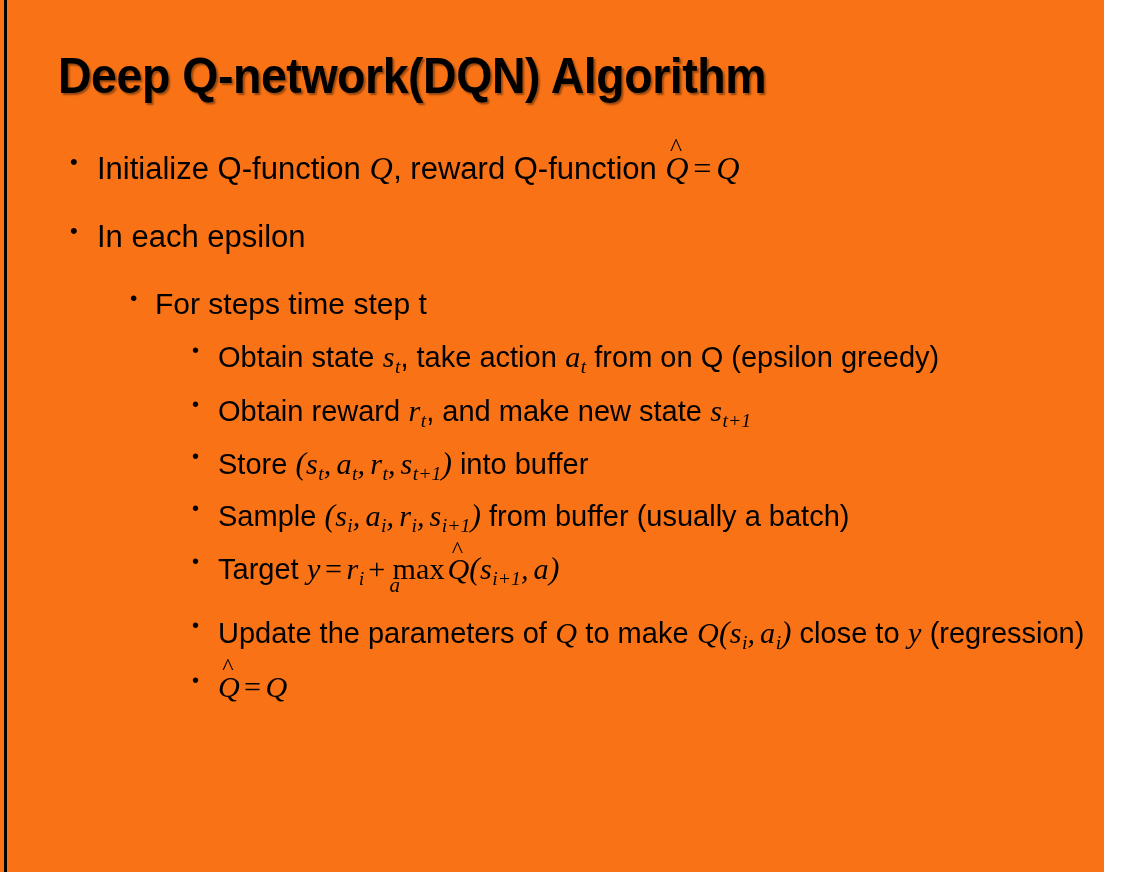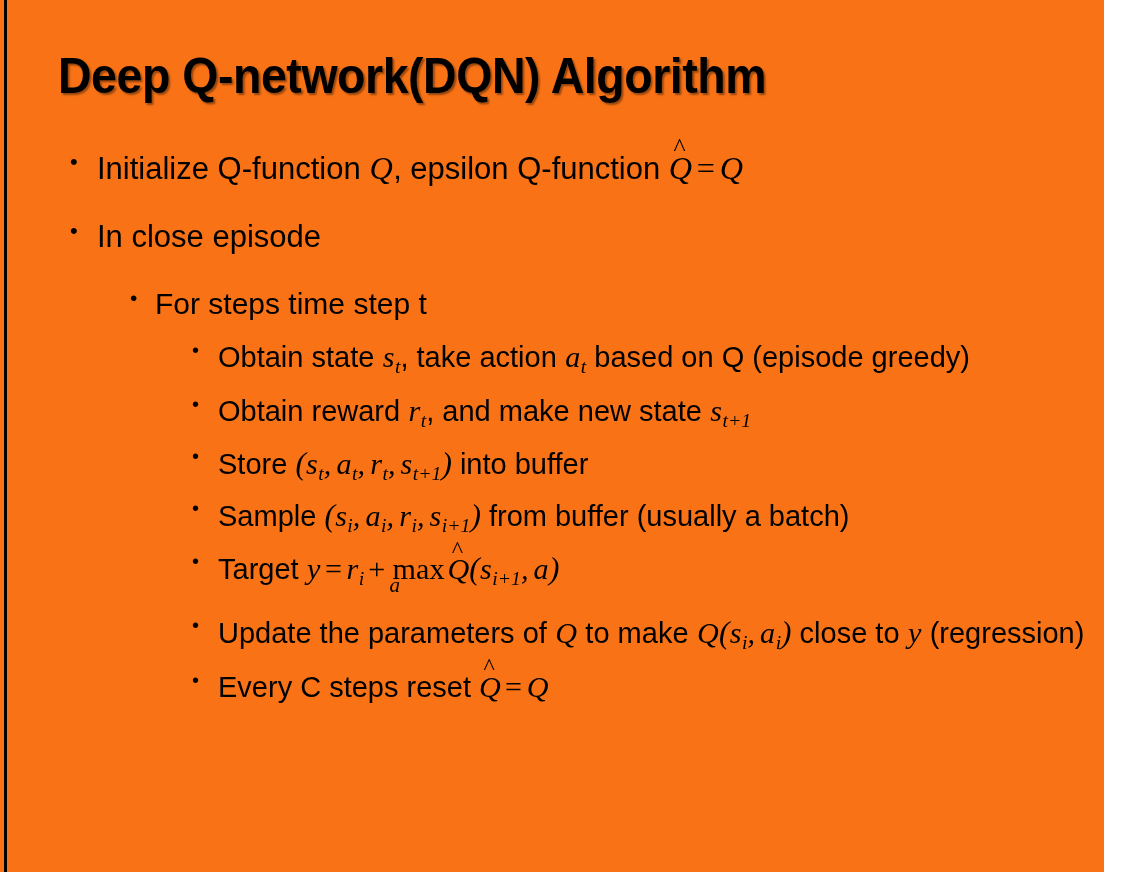--- a/index.html
+++ b/index.html
@@ -185,42 +185,42 @@
   <div class="slide-left-border"></div>
 
   <div class="slide-title">Deep Q-network(DQN) Algorithm</div>
 
   <div class="body-area">
 
     <ul class="lvl lvl1">
 
       <li class="bullet l1">
         <span class="bullet-dot">•</span>
-        <span class="bullet-text"><span>Initialize Q-function </span><span class="mi">Q</span><span>, epsilon Q-function </span><span class="mhat"><span class="hat-accent">^</span><span>Q</span></span><span class="mo">=</span><span class="mi">Q</span></span>
+        <span class="bullet-text"><span>Initialize Q-function </span><span class="mi">Q</span><span>, reward Q-function </span><span class="mhat"><span class="hat-accent">^</span><span>Q</span></span><span class="mo">=</span><span class="mi">Q</span></span>
       </li>
 
       <li class="bullet l1">
         <span class="bullet-dot">•</span>
-        <span class="bullet-text">In close episode</span>
+        <span class="bullet-text">In each epsilon</span>
       </li>
     </ul>
 
     <ul class="lvl lvl2">
 
       <li class="bullet l2">
         <span class="bullet-dot">•</span>
         <span class="bullet-text">For steps time step t</span>
       </li>
     </ul>
 
     <ul class="lvl lvl3">
 
       <li class="bullet l3 tall">
         <span class="bullet-dot">•</span>
-        <span class="bullet-text"><span>Obtain state </span><span class="mi">s</span><span class="msub">t</span><span>, take action </span><span class="mi">a</span><span class="msub">t</span><span> based on Q (episode greedy)</span></span>
+        <span class="bullet-text"><span>Obtain state </span><span class="mi">s</span><span class="msub">t</span><span>, take action </span><span class="mi">a</span><span class="msub">t</span><span> from on Q (epsilon greedy)</span></span>
       </li>
 
       <li class="bullet l3">
         <span class="bullet-dot">•</span>
         <span class="bullet-text"><span>Obtain reward </span><span class="mi">r</span><span class="msub">t</span><span>, and make new state </span><span class="mi">s</span><span class="msub">t+1</span></span>
       </li>
 
       <li class="bullet l3">
         <span class="bullet-dot">•</span>
         <span class="bullet-text"><span>Store </span><span class="mparen">(</span><span class="mi">s</span><span class="msub">t</span><span class="mcomma">,</span><span class="mi">a</span><span class="msub">t</span><span class="mcomma">,</span><span class="mi">r</span><span class="msub">t</span><span class="mcomma">,</span><span class="mi">s</span><span class="msub">t+1</span><span class="mparen">)</span><span> into buffer</span></span>
@@ -236,18 +236,18 @@
         <span class="bullet-text"><span>Target </span><span class="mi">y</span><span class="mo">=</span><span class="mi">r</span><span class="msub">i</span><span class="mo">+</span><span class="mop-under"><span class="op-name">max</span><span class="op-sub">a</span></span><span class="mhat"><span class="hat-accent">^</span><span>Q</span></span><span class="mparen">(</span><span class="mi">s</span><span class="msub">i+1</span><span class="mcomma">,</span><span class="mi">a</span><span class="mparen">)</span></span>
       </li>
 
       <li class="bullet l3 tall">
         <span class="bullet-dot">•</span>
         <span class="bullet-text"><span>Update the parameters of </span><span class="mi">Q</span><span> to make </span><span class="mi">Q</span><span class="mparen">(</span><span class="mi">s</span><span class="msub">i</span><span class="mcomma">,</span><span class="mi">a</span><span class="msub">i</span><span class="mparen">)</span><span> close to </span><span class="mi">y</span><span> (regression)</span></span>
       </li>
 
       <li class="bullet l3">
         <span class="bullet-dot">•</span>
-        <span class="bullet-text"><span>Every C steps reset </span><span class="mhat"><span class="hat-accent">^</span><span>Q</span></span><span class="mo">=</span><span class="mi">Q</span></span>
+        <span class="bullet-text"><span class="mhat"><span class="hat-accent">^</span><span>Q</span></span><span class="mo">=</span><span class="mi">Q</span></span>
       </li>
 
     </ul>
   </div>
 </div>
 
 </body></html>

